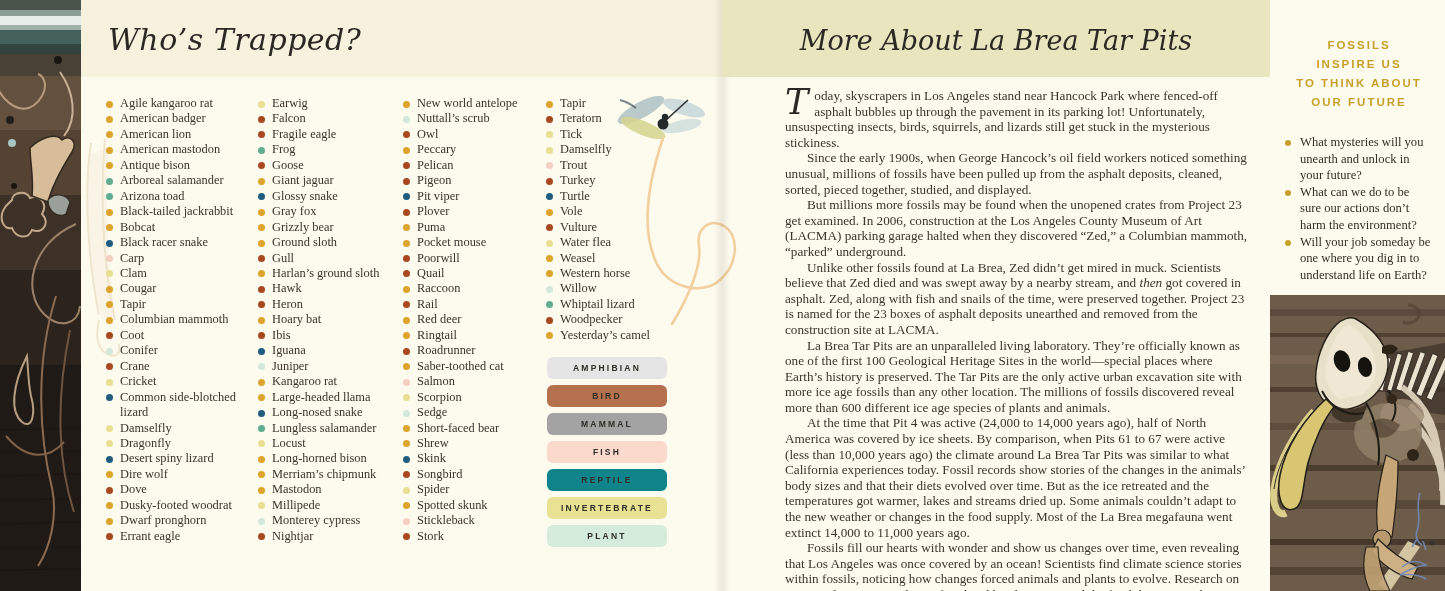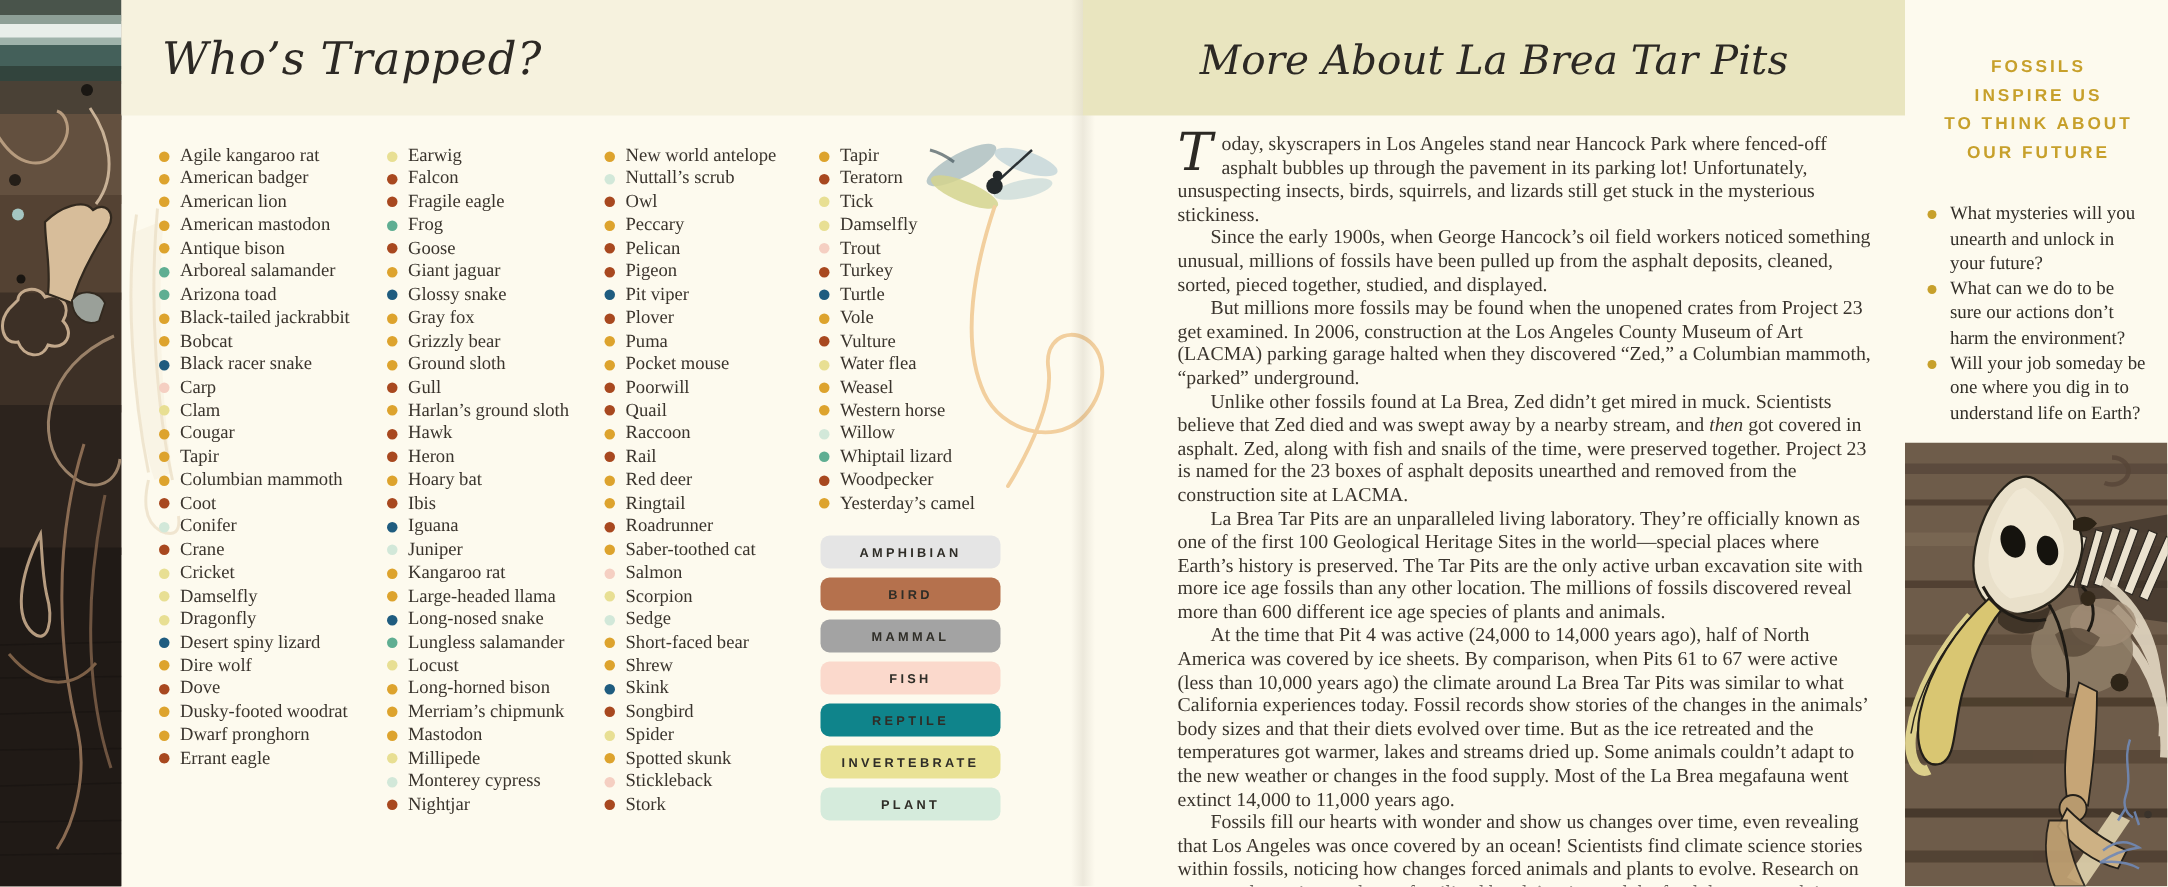--- a/index.html
+++ b/index.html
@@ -184,20 +184,24 @@
       <span class="dot" style="background: rgb(210, 232, 217);"></span>
       <span class="animal-label">Conifer</span>
     </div>
     <div class="animal-row">
       <span class="dot" style="background: rgb(168, 72, 31);"></span>
       <span class="animal-label">Crane</span>
     </div>
     <div class="animal-row">
       <span class="dot" style="background: rgb(232, 223, 147);"></span>
       <span class="animal-label">Cricket</span>
+    </div>
+    <div class="animal-row">
+      <span class="dot" style="background: rgb(31, 92, 127);"></span>
+      <span class="animal-label">Common side-blotched lizard</span>
     </div>
     <div class="animal-row">
       <span class="dot" style="background: rgb(232, 223, 147);"></span>
       <span class="animal-label">Damselfly</span>
     </div>
     <div class="animal-row">
       <span class="dot" style="background: rgb(232, 223, 147);"></span>
       <span class="animal-label">Dragonfly</span>
     </div>
     <div class="animal-row">

